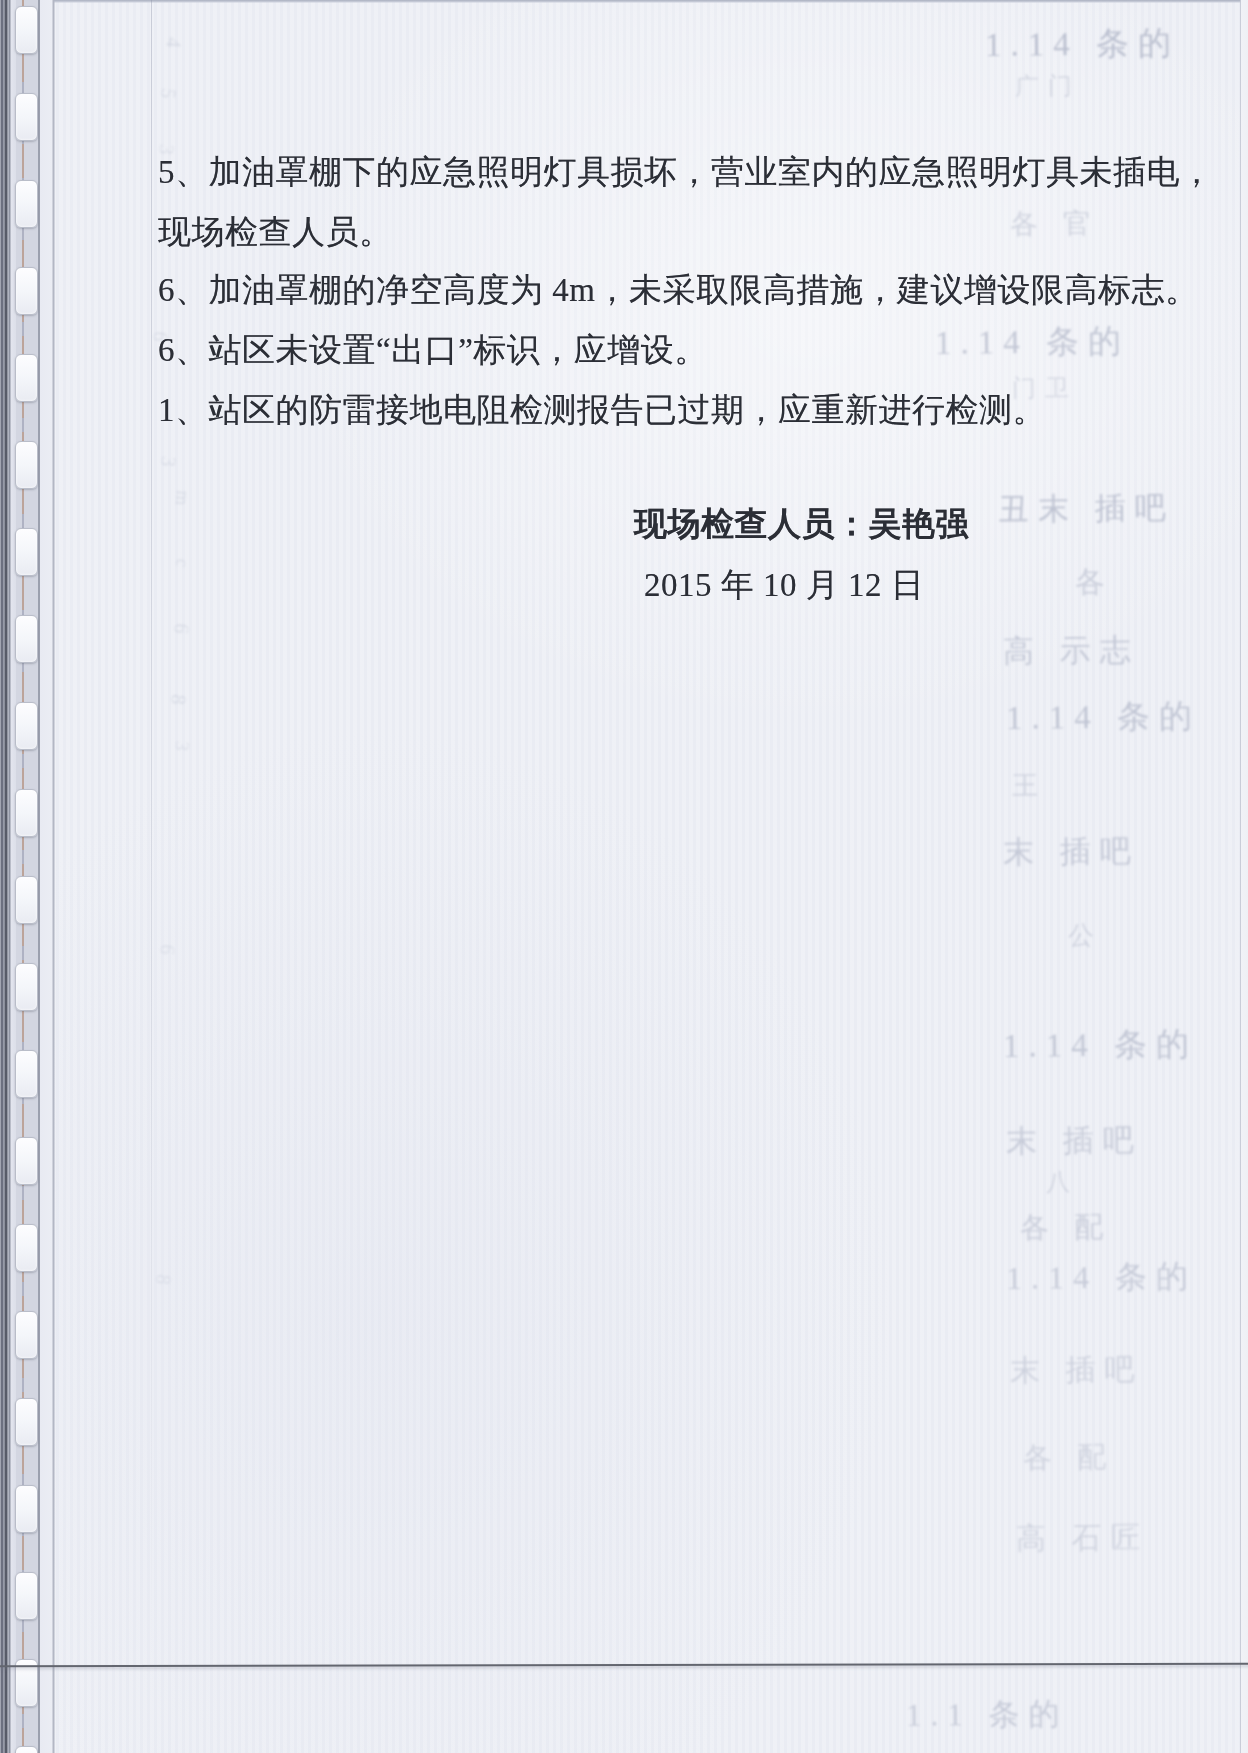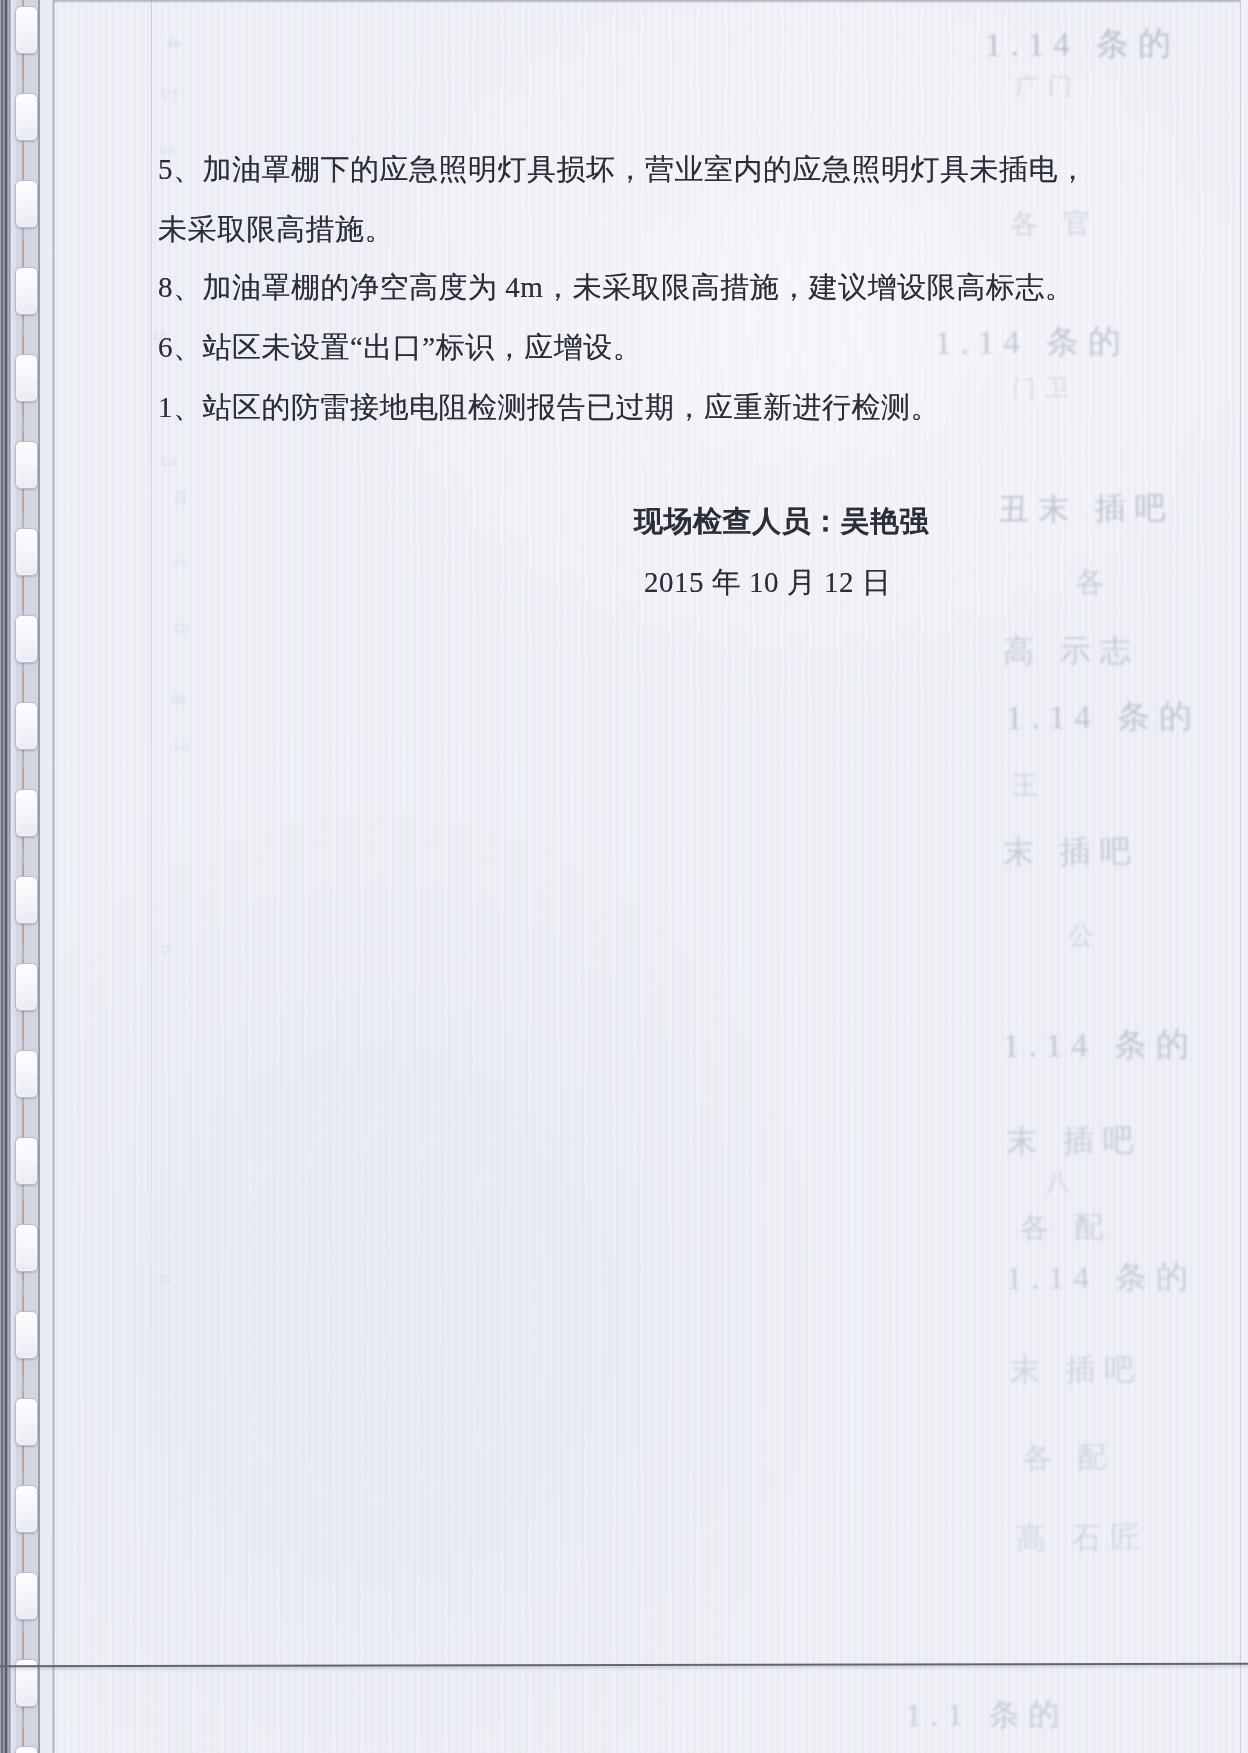--- a/index.html
+++ b/index.html
@@ -35,21 +35,21 @@
       #e8eaf2 40px,#ebedf4 52px,
       #b3b7c4 53px,#b3b7c4 54px,
       rgba(237,239,245,0) 55px);}
   .comb-spine{position:absolute;left:22px;top:0;width:2px;height:100%;
     background:repeating-linear-gradient(180deg,rgba(169,122,95,.55) 0 34px,rgba(120,124,150,.4) 34px 48px);}
   .hole{position:absolute;left:15px;width:21px;height:46px;
     background:linear-gradient(180deg,#fdfdff 0,#f4f6fa 50%,#e9ebf2 100%);
     border:1px solid #b9bdc9;border-radius:6px;
     box-shadow:inset 0 0 3px rgba(255,255,255,.9), 0 1px 2px rgba(90,94,110,.35);}
   
-  .doc-line{position:absolute;white-space:nowrap;color:#2b2e36;font-size:29px;
+  .doc-line{position:absolute;white-space:nowrap;color:#2b2e36;font-size:33px;
     letter-spacing:.5px;text-shadow:0 0 .6px rgba(43,46,54,.55);}
   
   .ghost{position:absolute;white-space:nowrap;color:#8b93ac;letter-spacing:9px;
     filter:blur(1.1px);transform:rotate(-.6deg);}
   .margin-mark{position:absolute;color:#8d96ad;filter:blur(.8px);
     transform:rotate(96deg);}
 </style>
 </head>
 <body>
 
@@ -82,22 +82,22 @@
         <div class="hole" style="top: 1398px;"></div>
         <div class="hole" style="top: 1485px;"></div>
         <div class="hole" style="top: 1572px;"></div>
         <div class="hole" style="top: 1659px;"></div>
         <div class="hole" style="top: 1746px;"></div>
       </div>
   </div>
 
   <div id="doc">
     <div class="doc-line" style="left: 158px; top: 150px;">5、加油罩棚下的应急照明灯具损坏，营业室内的应急照明灯具未插电，</div>
-    <div class="doc-line" style="left: 158px; top: 210px;">未采取限高措施。</div>
-    <div class="doc-line" style="left: 158px; top: 268px;">8、加油罩棚的净空高度为 4m，未采取限高措施，建议增设限高标志。</div>
+    <div class="doc-line" style="left: 158px; top: 210px;">现场检查人员。</div>
+    <div class="doc-line" style="left: 158px; top: 268px;">6、加油罩棚的净空高度为 4m，未采取限高措施，建议增设限高标志。</div>
     <div class="doc-line" style="left: 158px; top: 328px;">6、站区未设置“出口”标识，应增设。</div>
     <div class="doc-line" style="left: 158px; top: 388px;">1、站区的防雷接地电阻检测报告已过期，应重新进行检测。</div>
     <div class="doc-line" style="left: 634px; top: 502px; font-weight: bold;">现场检查人员：吴艳强</div>
     <div class="doc-line" style="left: 644px; top: 563px;">2015 年 10 月 12 日</div>
   </div>
 
   <div id="ghost-layer">
       <span class="ghost" style="left: 985px; top: 22px; font-size: 33px; opacity: 0.5;">1.14 条的</span>
       <span class="ghost" style="left: 1015px; top: 70px; font-size: 24px; opacity: 0.28;">广门</span>
       <span class="ghost" style="left: 1010px; top: 205px; font-size: 28px; opacity: 0.3;">各 官</span>

